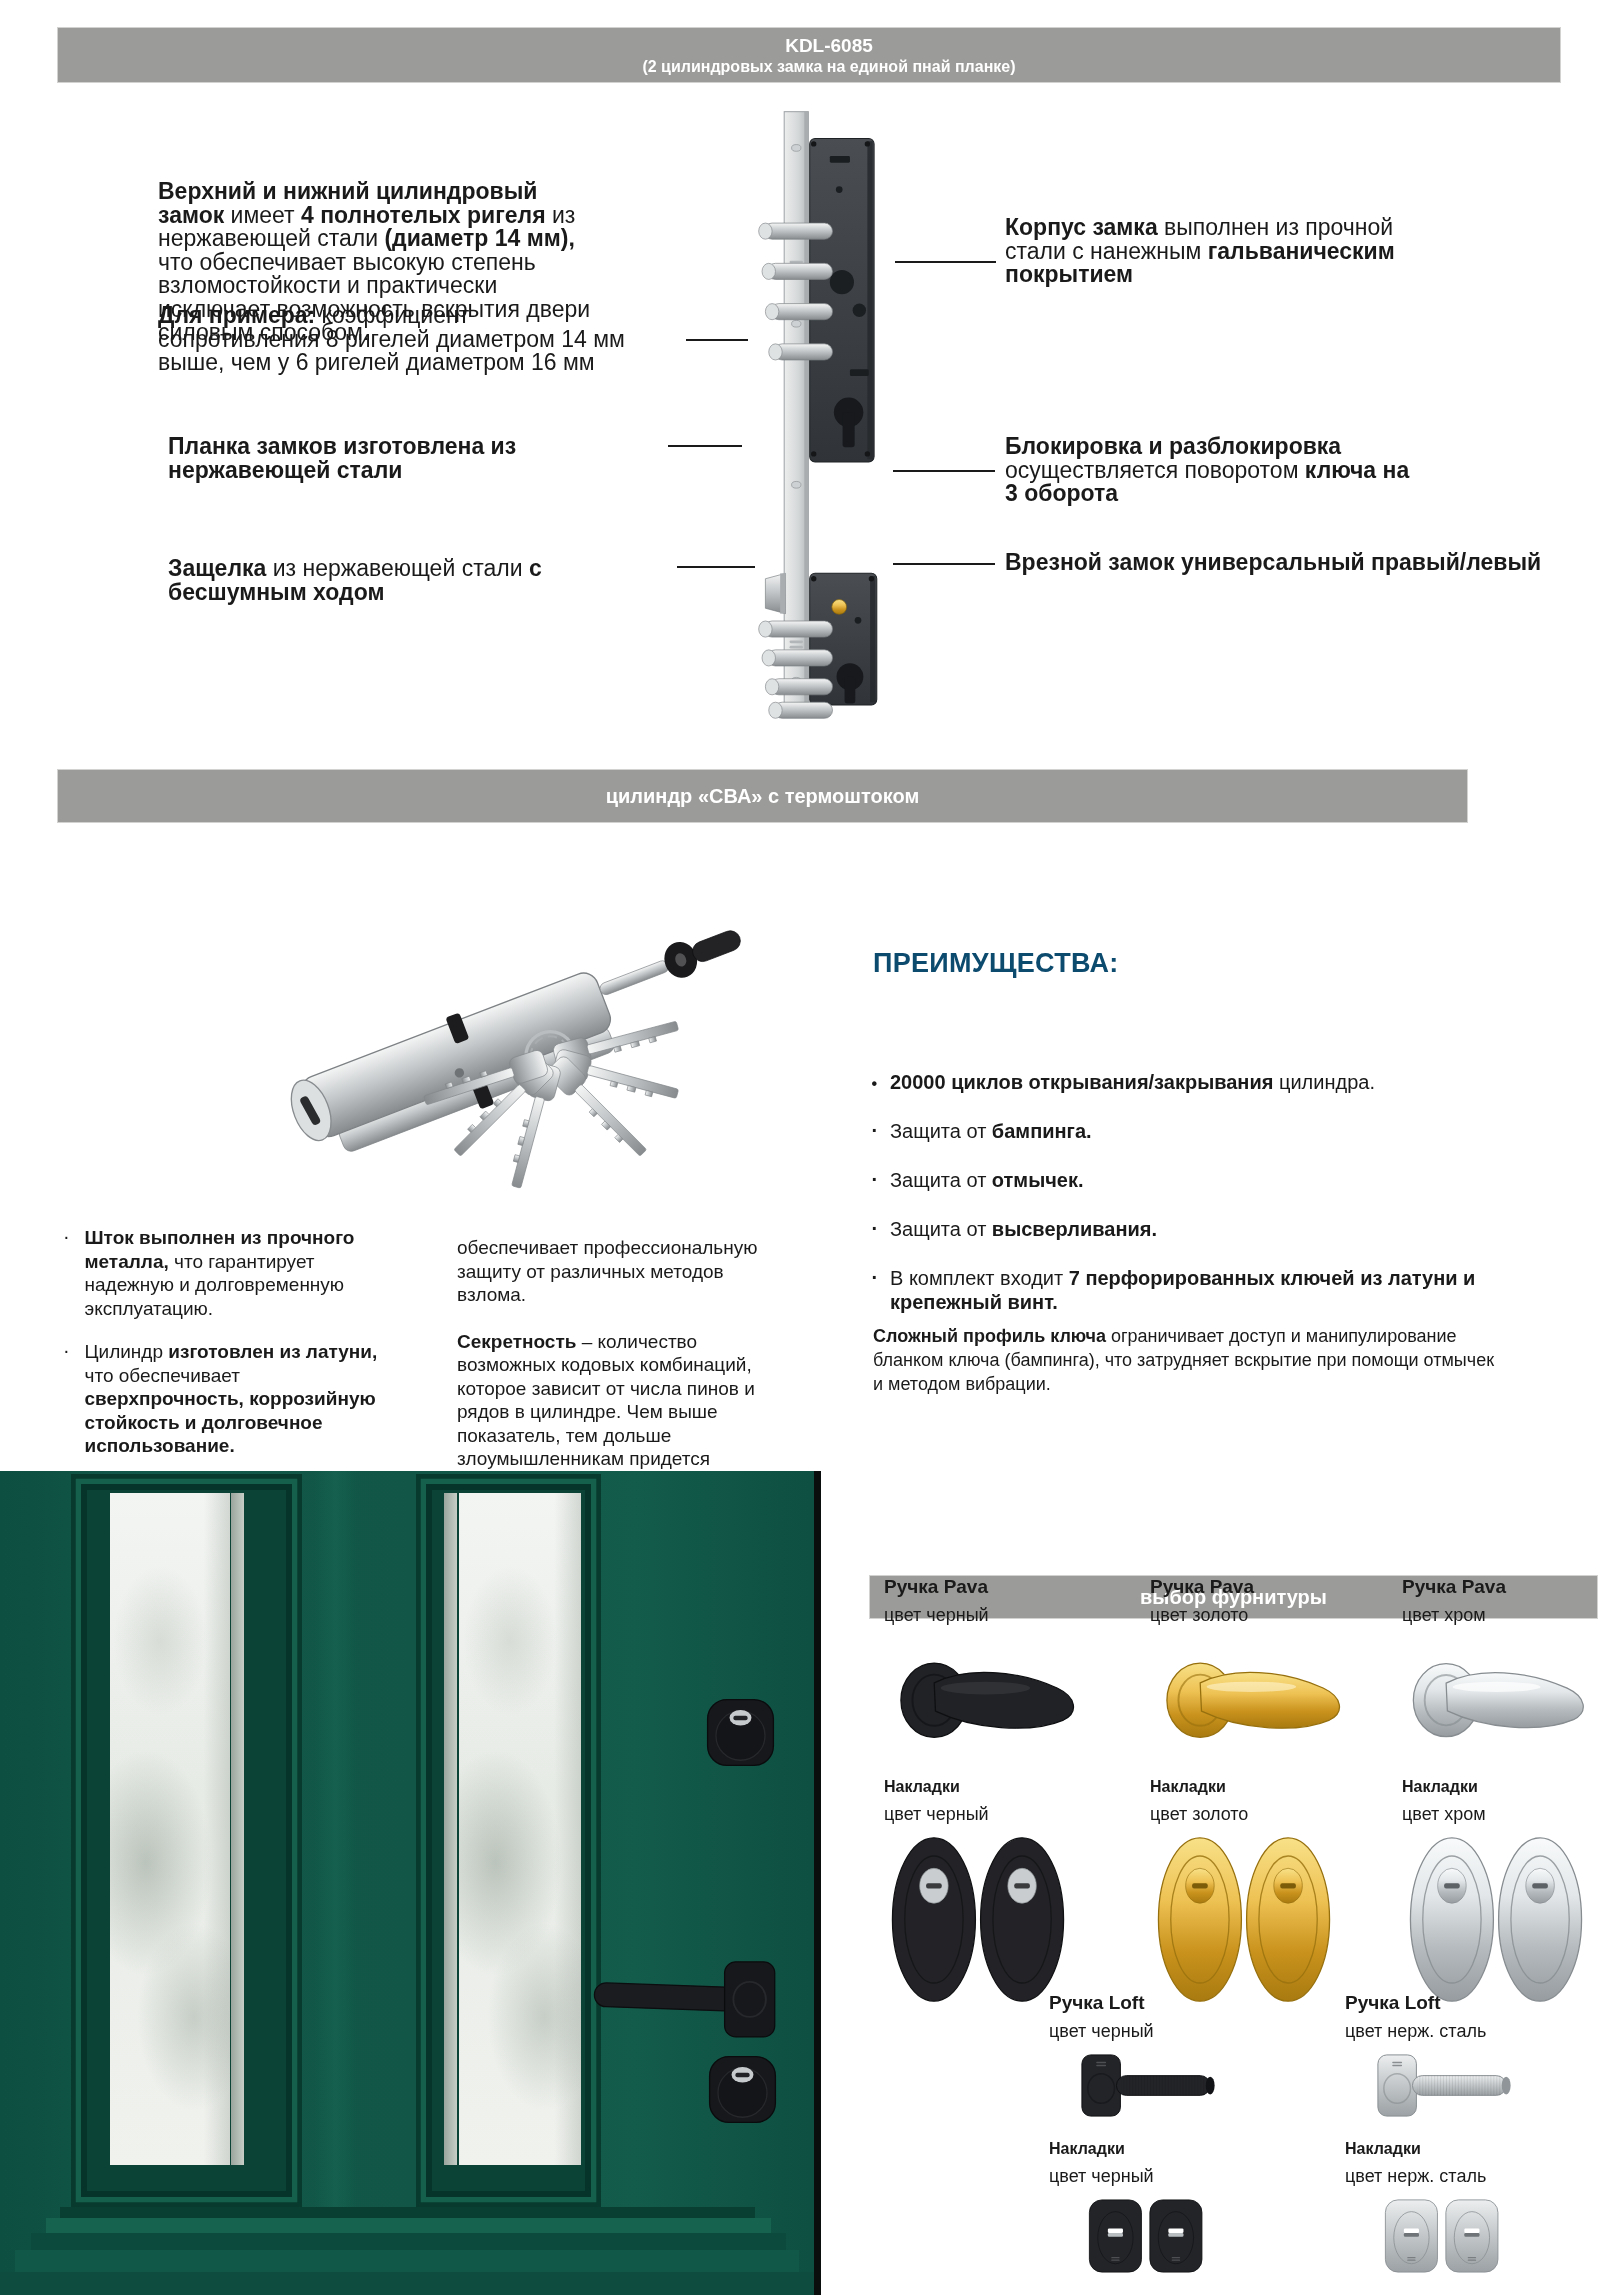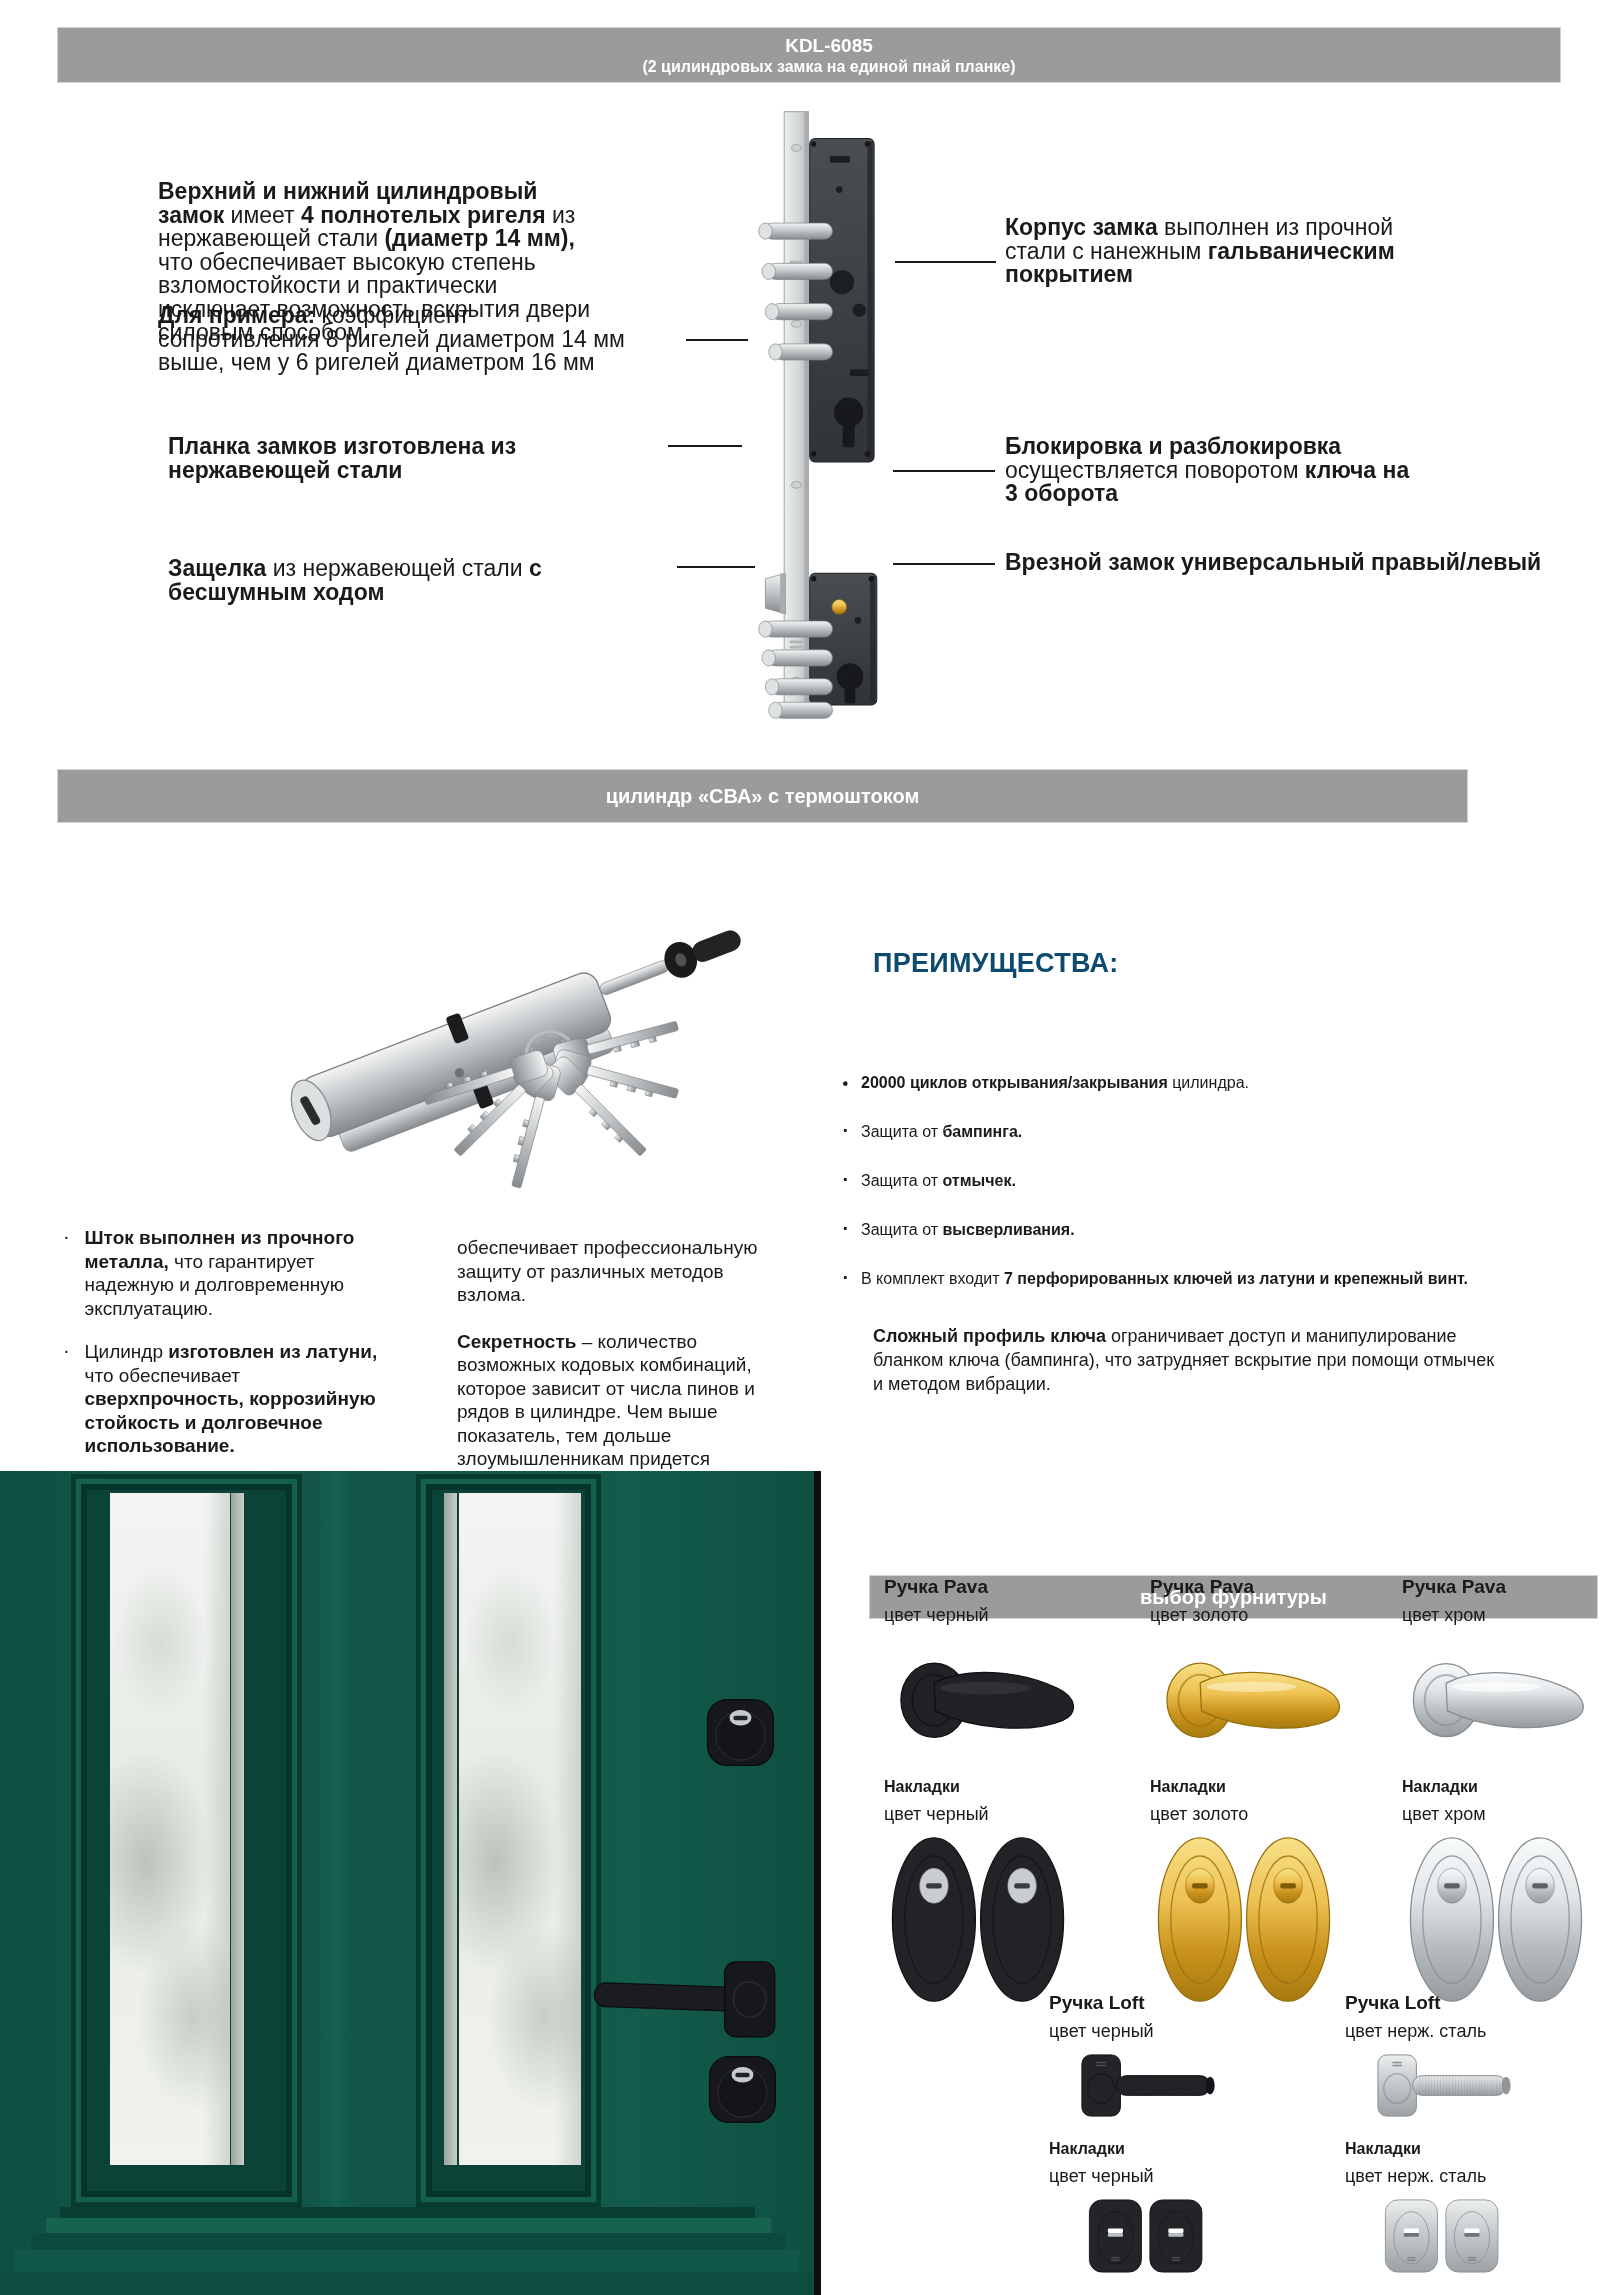--- a/index.html
+++ b/index.html
@@ -8,21 +8,21 @@
   .band{position:absolute;background:#9b9b99;border:1.3px solid #d2d2d0;box-sizing:border-box;
         display:flex;flex-direction:column;align-items:center;justify-content:center;
         color:#fff;text-align:center;}
   .band .t1{font-size:19px;font-weight:700;line-height:23px;}
   .band .t2{font-size:16px;font-weight:700;line-height:20px;}
   .band .t3{font-size:20px;font-weight:700;}
   .ann{position:absolute;font-size:23px;line-height:23.5px;}
   .b{font-weight:700;}
   .callout{position:absolute;height:2px;background:#1a1a1a;}
   .adv-title{position:absolute;left:873px;top:948px;font-size:27px;font-weight:700;color:#0c4a6e;letter-spacing:0.3px;}
-  .adv-item{position:absolute;left:837px;width:678px;font-size:16px;line-height:23.5px;padding-left:24px;box-sizing:border-box;}
+  .adv-item{position:absolute;left:866px;width:678px;font-size:20px;line-height:23.5px;padding-left:24px;box-sizing:border-box;}
   .adv-item::before{content:"·";position:absolute;left:5.4px;top:-1.3px;font-weight:700;font-size:20px;}
   .adv-item.solid::before{content:"•";font-size:16px;top:1.3px;}
   .note{position:absolute;left:873px;top:1324px;width:631px;font-size:18px;line-height:24px;}
   .colA{position:absolute;left:59px;top:1226px;width:344px;}
   .colB{position:absolute;left:457px;top:1236px;width:319px;}
   .colA .item{position:relative;padding-left:25.5px;font-size:19px;line-height:23.5px;margin-bottom:20px;}
   .colA .item::before{content:"·";position:absolute;left:4px;top:-1.3px;font-size:20px;}
   .colA .item.solid::before{content:"•";font-size:14.8px;top:1.3px;}
   .colB .item{font-size:19px;line-height:23.5px;margin-bottom:23px;}
   

